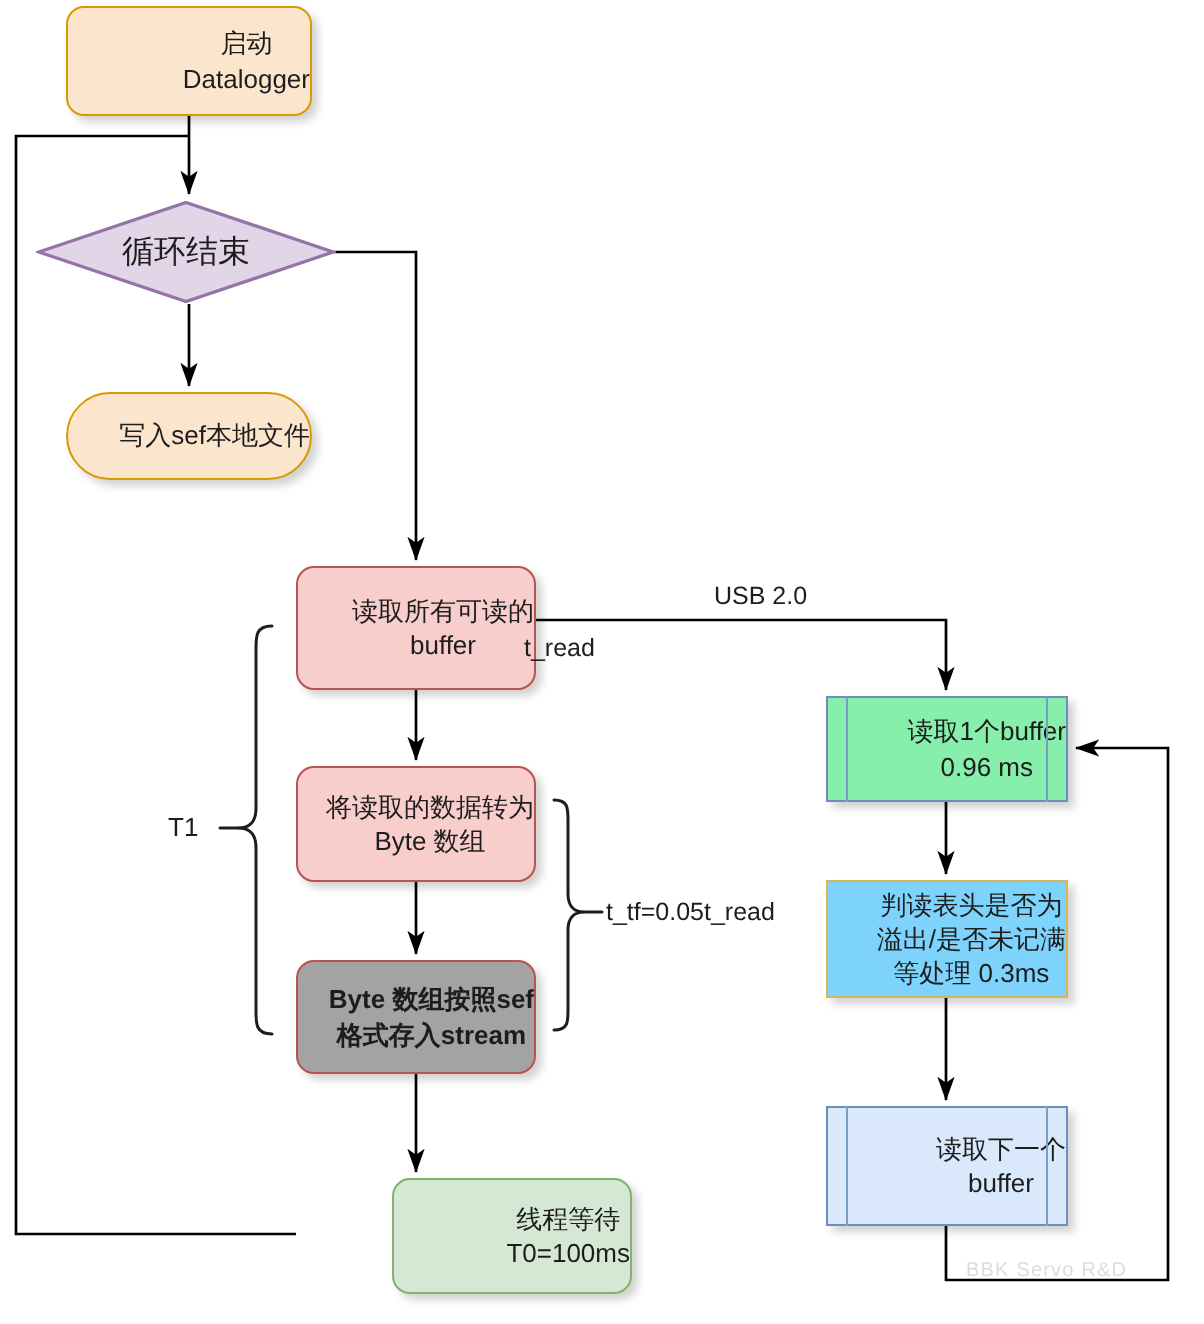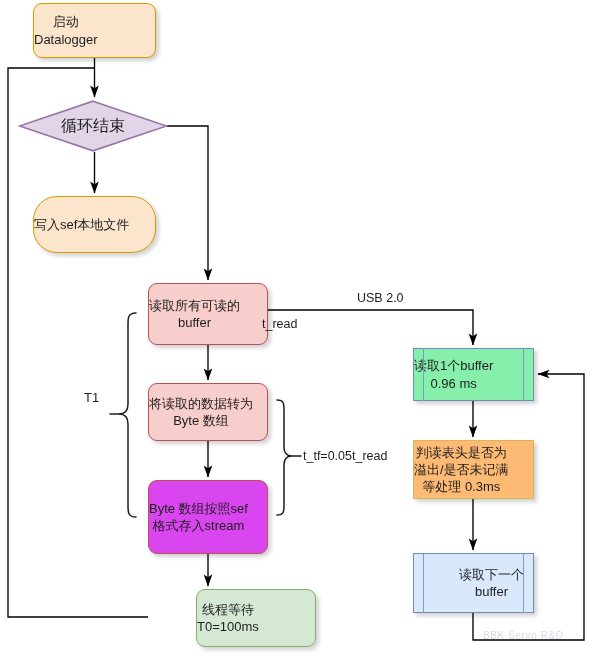--- a/index.html
+++ b/index.html
@@ -23,21 +23,21 @@
     top: 0;
     width: 602px;
     height: 662px;
     pointer-events: none;
   }
   .node {
     position: absolute;
     box-sizing: border-box;
     display: flex;
     align-items: center;
-    justify-content: flex-start;
+    justify-content: flex-end;
     text-align: center;
     font-size: 13px;
     line-height: 1.32;
     color: #1d1d1d;
     white-space: pre-line;
     box-shadow: 3px 3px 4px rgba(0,0,0,0.18);
   }
   .node.rounded {
     border-radius: 9px;
     border-width: 1.4px;
@@ -168,71 +168,71 @@
 Datalogger</span>
   </div>
 
   <div class="diamond" style="left:18px; top:100px; width:150px; height:52px;">
     <svg class="dshape" viewBox="0 0 150 52" preserveAspectRatio="none">
       <polygon points="75,1.2 148.6,26 75,50.8 1.4,26" fill="#e1d5e7" stroke="#9673a6" stroke-width="1.6"></polygon>
     </svg>
     <span class="dlabel">循环结束</span>
   </div>
 
-  <div class="node rounded" style="left:33px; top:196px; width:123px; height:57px;
+  <div class="node rounded" style="left:33px; top:196px; width:123px; height:44px;
               background:#fce5cd; border-color:#d79b00;border-radius:24px;">
     <span>写入sef本地文件</span>
   </div>
 
   <div class="node rounded" style="left:148px; top:283px; width:120px; height:62px;
               background:#f8cecc; border-color:#b85450;">
     <span>读取所有可读的
 buffer</span>
   </div>
 
   <div class="node rounded" style="left:148px; top:383px; width:120px; height:58px;
               background:#f8cecc; border-color:#b85450;">
     <span>将读取的数据转为
 Byte 数组</span>
   </div>
 
-  <div class="node rounded" style="left:148px; top:480px; width:120px; height:74px;
-              background:#d946ef; border-color:#b85450;">
+  <div class="node rounded" style="left:148px; top:480px; width:120px; height:57px;
+              background:#a3a3a3; border-color:#b85450;font-weight:bold;">
     <span>Byte 数组按照sef
 格式存入stream</span>
   </div>
 
   <div class="node rounded" style="left:148px; top:589px; width:120px; height:58px;
               background:#d5e8d4; border-color:#82b366;margin-left:48px;">
     <span>线程等待
 T0=100ms</span>
   </div>
 
   <div class="node rect subproc" style="left:413px; top:348px; width:121px; height:53px;
               background:#86efac; border-color:#6c8ebf;">
     <span>读取1个buffer
 0.96 ms</span>
   </div>
 
   <div class="node rect" style="left:413px; top:440px; width:121px; height:59px;
-              background:#fdba74; border-color:#d6b656;">
+              background:#7dd3fc; border-color:#d6b656;">
     <span>判读表头是否为
 溢出/是否未记满
 等处理 0.3ms</span>
   </div>
 
   <div class="node rect subproc" style="left:413px; top:553px; width:121px; height:60px;
               background:#dae8fc; border-color:#6c8ebf;padding-left:45px;">
     <span>读取下一个
 buffer</span>
   </div>
 
   <div class="edge-label" style="left:357px; top:291px;">USB 2.0</div>
 
   <div class="edge-label" style="left:262px; top:317px;">t_read</div>
 
   <div class="edge-label" style="left:303px; top:449px;">t_tf=0.05t_read</div>
 
-  <div class="bracket-label" style="left:84px; top:390px;">T1</div>
+  <div class="bracket-label" style="left:84px; top:406px;">T1</div>
 
   <div class="watermark" style="left:483px; top:630px;">BBK Servo R&amp;D</div>
 
 </div>
 
 </body></html>

